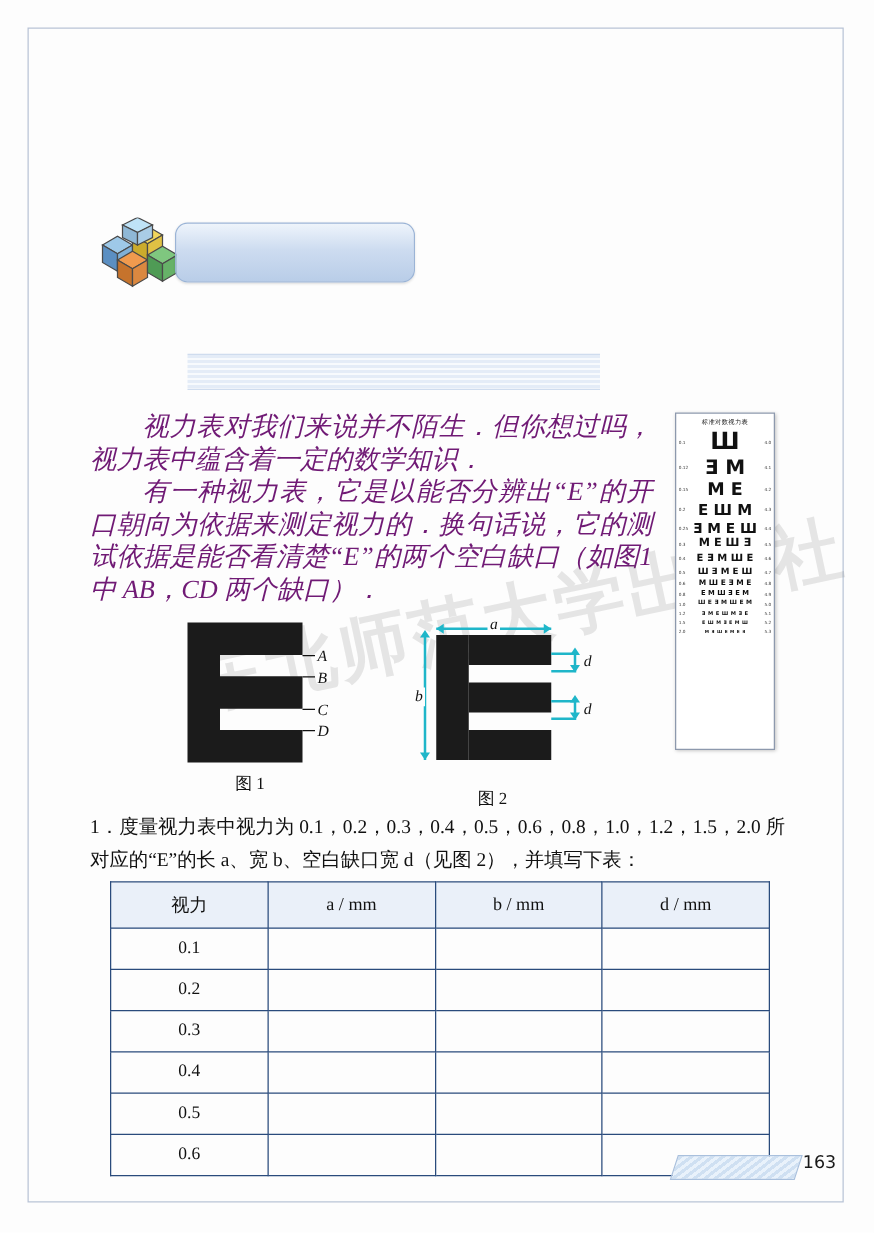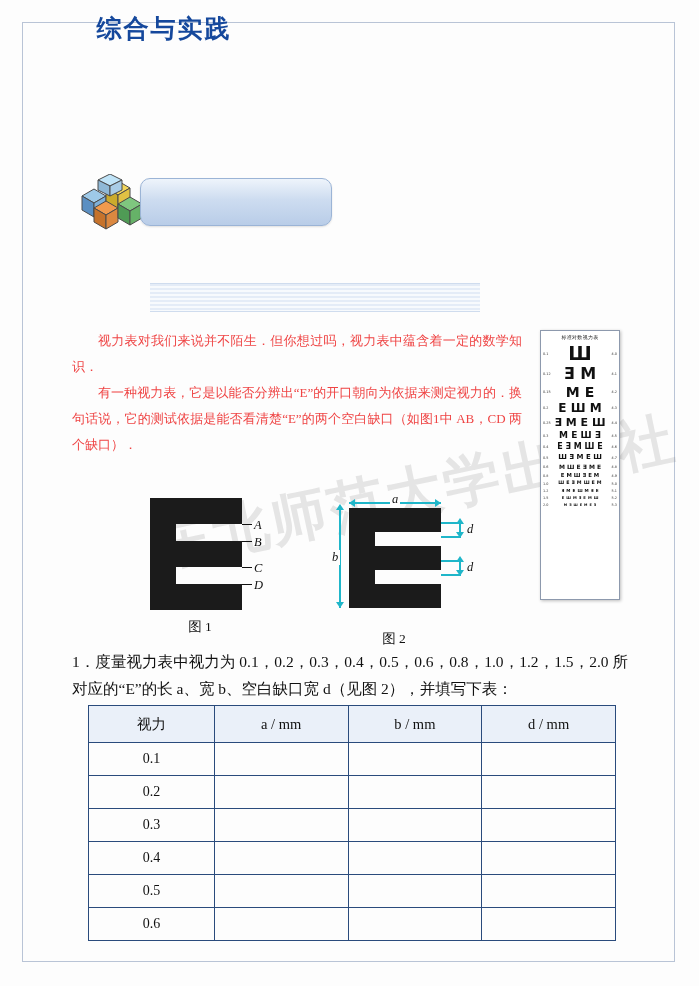--- a/index.html
+++ b/index.html
@@ -82,24 +82,25 @@
     text-align: center;
     font-family: "DejaVu Sans", sans-serif;
     font-weight: bold;
     font-size: 17px;
     color: #111;
   }
 
   
   .para {
     position: absolute;
-    font-size: 13px;
+    font-size: 21px;
     line-height: 26px;
-    color: #ef4444;
+    color: #701a75;
     text-align: justify;
+    font-style: italic;
   }
   .p1 { left: 72px; top: 328px; width: 450px; }
   .p2 { left: 72px; top: 380px; width: 450px; }
   .p3 { left: 72px; top: 458px; width: 470px; }
   .indent { text-indent: 2em; }
 
   
   .figs {
     position: absolute;
     left: 120px; top: 498px;
@@ -363,21 +364,20 @@
         <polygon points="22,34 34,41 34,55 22,48" fill="#c6732c"></polygon>
         <polygon points="34,41 46,34 46,48 34,55" fill="#db8840"></polygon>
 
         <polygon points="46,30 58,23 70,30 58,37" fill="#7fc77f"></polygon>
         <polygon points="46,30 58,37 58,51 46,44" fill="#4f9b55"></polygon>
         <polygon points="58,37 70,30 70,44 58,51" fill="#66b268"></polygon>
       </g>
     </svg>
     <div class="banner-plate"></div>
   </div>
-  <div class="banner-title">综合与实践</div>
 
   <div class="section-head"></div>
 
   <div class="para p1 indent">视力表对我们来说并不陌生．但你想过吗，视力表中蕴含着一定的数学知识．</div>
   <div class="para p2 indent">有一种视力表，它是以能否分辨出“E”的开口朝向为依据来测定视力的．换句话说，它的测试依据是能否看清楚“E”的两个空白缺口（如图1中 AB，CD 两个缺口）．</div>
 
   <div class="watermark">东北师范大学出版社</div>
 
   <div class="figs">
 
@@ -635,13 +635,17 @@
         </tr>
         <tr>
           <td class="c1">0.6</td>
           <td class="c2"></td>
           <td class="c3"></td>
           <td class="c4"></td>
         </tr>
       </tbody>
   </table>
 
+  <div class="pagenum-wrap">
+    <div class="pagenum-bar"></div>
+    <div class="pagenum">163</div>
+  </div>
 </div>
 
 </body></html>

